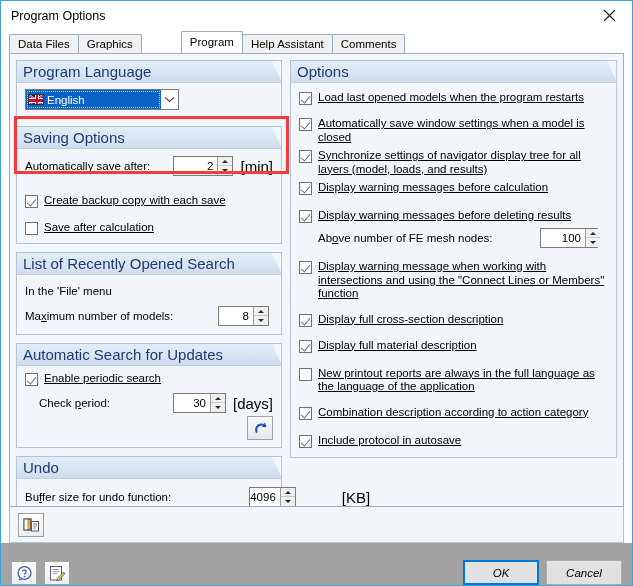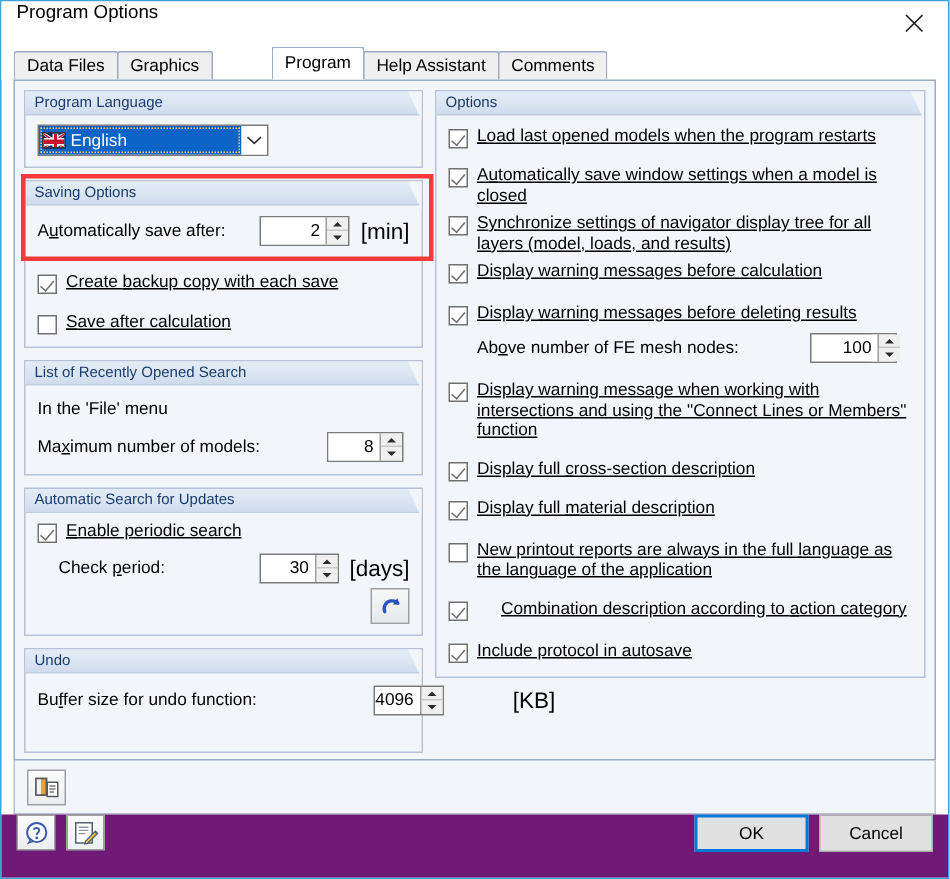--- a/index.html
+++ b/index.html
@@ -14,21 +14,21 @@
   .window {
     position: absolute; inset: 0;
     background: #ffffff;
     border: 1px solid #3ea2dd;
     display: flex; flex-direction: column;
   }
   
   .titlebar {
     height: 30px; flex: 0 0 30px;
     background: #ffffff;
-    display: flex; align-items: flex-start;
+    display: flex; align-items: center;
     padding-left: 10px;
     position: relative;
   }
   .titlebar .title {
     font-size: 12.5px; color: #000;
   }
   .close-btn {
     position: absolute; right: 0; top: 0;
     width: 46px; height: 29px;
     display: flex; align-items: center; justify-content: center;
@@ -88,21 +88,21 @@
   
   .group {
     border: 1px solid #b6c2d8;
     background: #f2f5fa;
     margin-bottom: 8px;
     position: relative;
   }
   .group > .ghead {
     background: linear-gradient(to bottom, #e3ecf6 0%, #dbe6f3 50%, #cfdcee 100%);
     color: #1a3c6e;
-    font-size: 10px;
+    font-size: 15px;
     padding: 2px 6px 2px 6px;
     border-bottom: 1px solid #c2cddf;
     position: relative;
   }
   .group > .ghead::after {
     content: "";
     position: absolute;
     right: 0; top: 0;
     border-top: 0 solid transparent;
     border-right: 9px solid #f2f5fa;
@@ -260,23 +260,24 @@
     margin: 0 8px;
     border: 1px solid #b6c2d8;
     border-top: none;
     background: #f2f5fa;
     display: flex; align-items: center;
     padding-left: 8px;
   }
   
   .footer {
     flex: 0 0 42px;
-    display: flex; align-items: flex-start;
+    display: flex; align-items: flex-end;
     padding: 0 10px 0 10px;
-    background: #701a75;
+    background: #a3a3a3;
+    font-style: italic;
   }
   .btn {
     height: 25px;
     min-width: 76px;
     border: 1px solid #adadad;
     background: #e1e1e1;
     font-size: 11.5px;
     display: flex; align-items: center; justify-content: center;
     cursor: pointer;
   }
@@ -514,21 +515,21 @@
           <div class="cb" style="margin-bottom:14px;">
             <span class="cbbox checked"></span>
             <span class="cbtext"><span>Display full </span><u>m</u><span>aterial description</span></span>
           </div>
 
           <div class="cb" style="margin-bottom:12px;">
             <span class="cbbox"></span>
             <span class="cbtext"><span>New printout reports are always in the full </span><u>l</u><span>anguage as the language of the application</span></span>
           </div>
 
-          <div class="cb" style="margin-bottom:14px;gap:16px;">
+          <div class="cb" style="margin-bottom:14px;">
             <span class="cbbox checked"></span>
             <span class="cbtext"><span>Combination description according to </span><u>a</u><span>ction category</span></span>
           </div>
 
           <div class="cb" style="margin-bottom:0;">
             <span class="cbbox checked"></span>
             <span class="cbtext">Include protocol in autosave</span>
           </div>
 
         </div>

